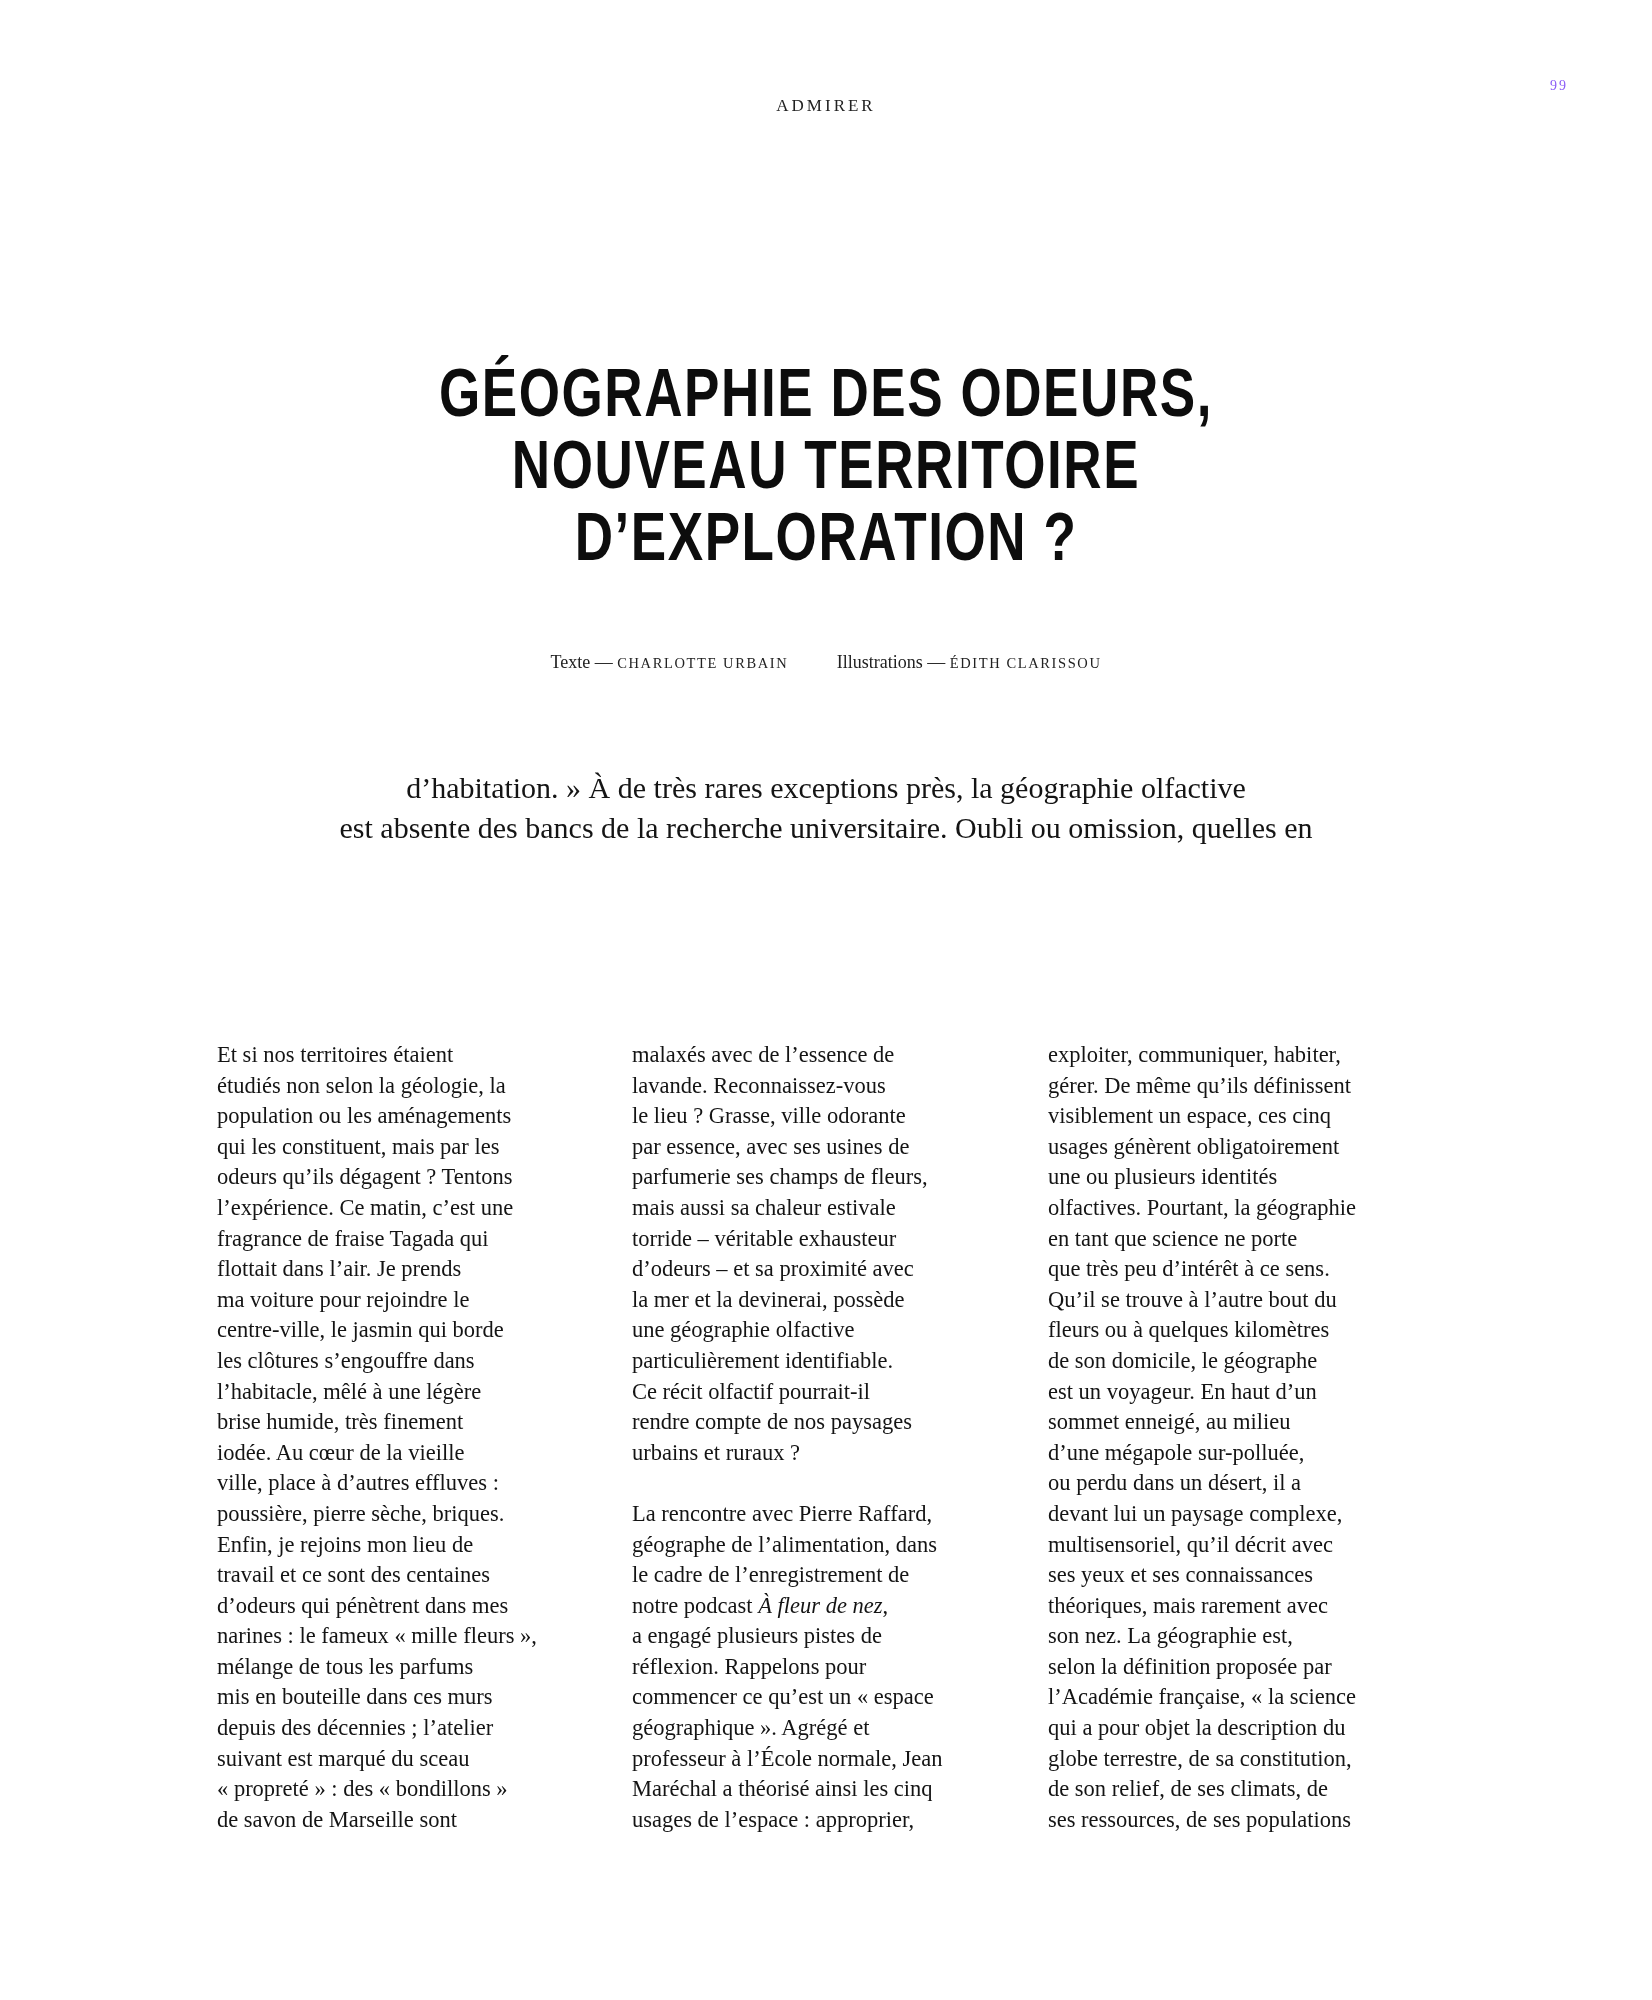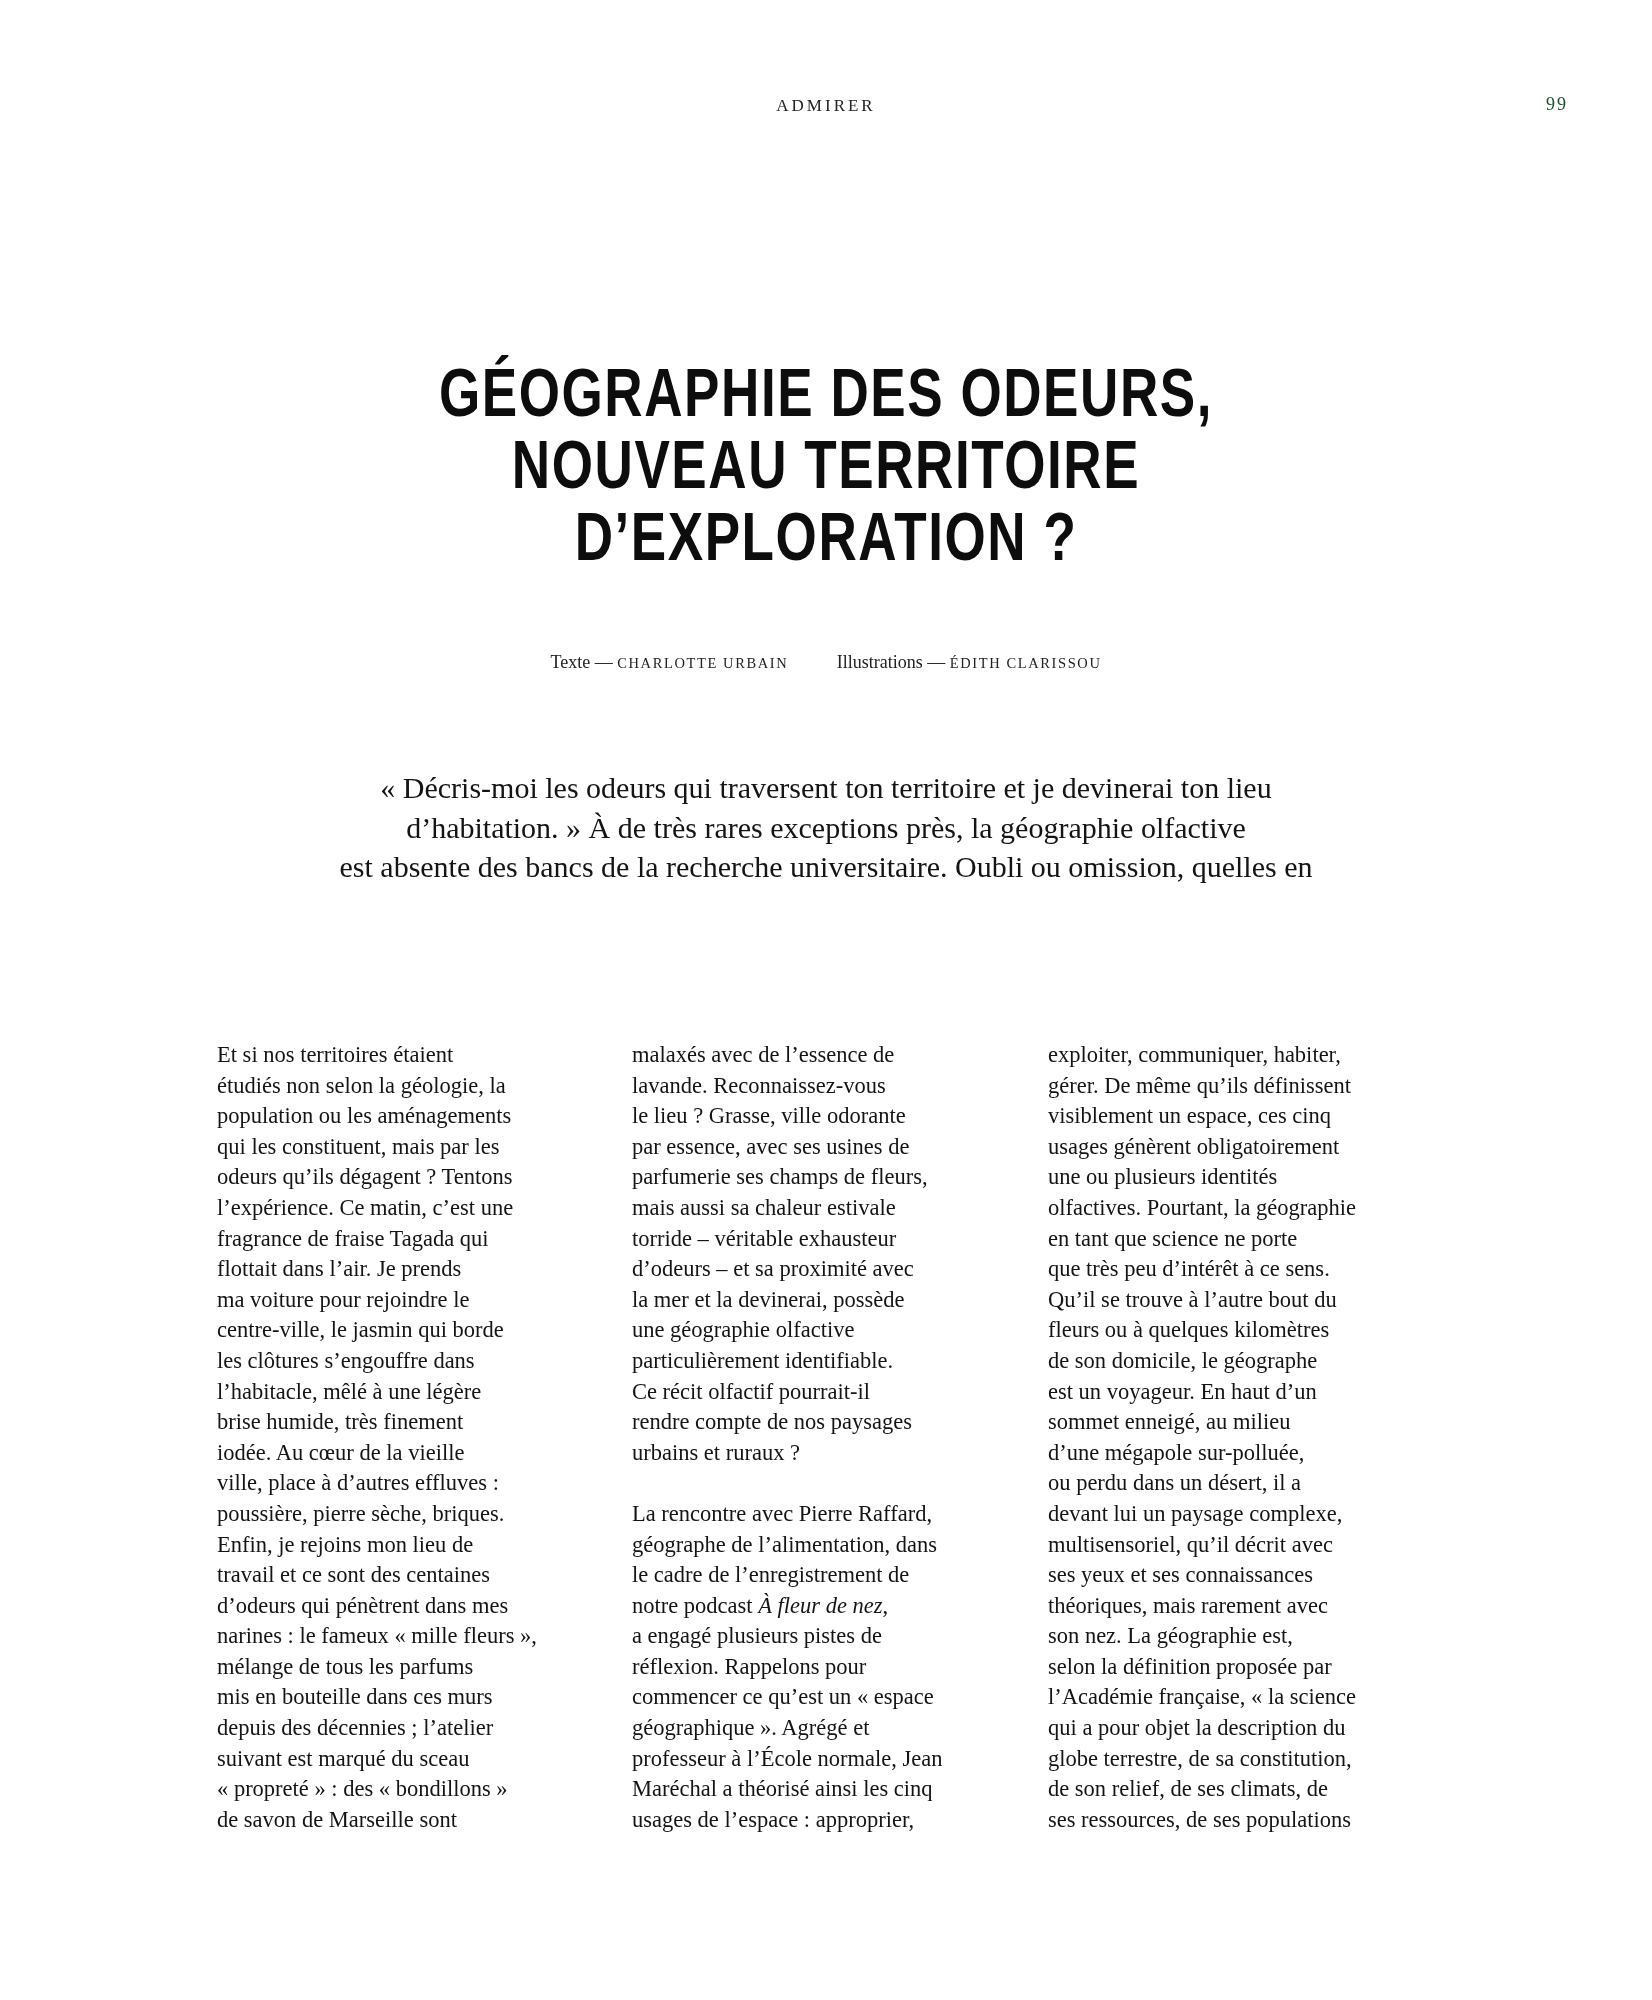--- a/index.html
+++ b/index.html
@@ -2,22 +2,22 @@
 <html><head>
 <meta charset="utf-8">
 <style>
   html, body { margin: 0; padding: 0; background: #ffffff; }
   body { width: 1652px; height: 2000px; position: relative; overflow: hidden; color: #141414; }
   .running-head {
     position: absolute; top: 96px; left: 0; width: 1652px; text-align: center;
     font-family: "Liberation Serif", serif; font-size: 17px; letter-spacing: 3px; color: #222;
   }
   .folio {
-    position: absolute; top: 94px; right: 84px;
-    font-family: "Liberation Serif", serif; font-size: 18px; letter-spacing: 2px; color: #14532d;
+    position: absolute; top: 78px; right: 84px;
+    font-family: "Liberation Serif", serif; font-size: 14px; letter-spacing: 2px; color: #8b5cf6;
   }
   .title {
     position: absolute; top: 356px; left: 0; width: 1652px; text-align: center;
     font-family: "Liberation Sans", sans-serif; font-weight: bold;
     font-size: 68px; line-height: 72px; letter-spacing: 2px; color: #0d0d0d;
     transform: scaleX(0.78); transform-origin: center top;
   }
   .title div { white-space: nowrap; }
   .credits {
     position: absolute; top: 646px; left: 0; width: 1652px; text-align: center;
@@ -59,21 +59,20 @@
     <span>Texte —</span>
     <span class="name">CHARLOTTE URBAIN</span>
   </span>
   <span class="grp">
     <span>Illustrations —</span>
     <span class="name">ÉDITH CLARISSOU</span>
   </span>
 </div>
 
 <div class="standfirst">
-  <div>« Décris-moi les odeurs qui traversent ton territoire et je devinerai ton lieu</div>
   <div>d’habitation. » À de très rares exceptions près, la géographie olfactive</div>
   <div>est absente des bancs de la recherche universitaire. Oubli ou omission, quelles en</div>
 </div>
 
 <div class="columns">
   <div class="col col1">
     <div>Et si nos territoires étaient</div>
     <div>étudiés non selon la géologie, la</div>
     <div>population ou les aménagements</div>
     <div>qui les constituent, mais par les</div>

